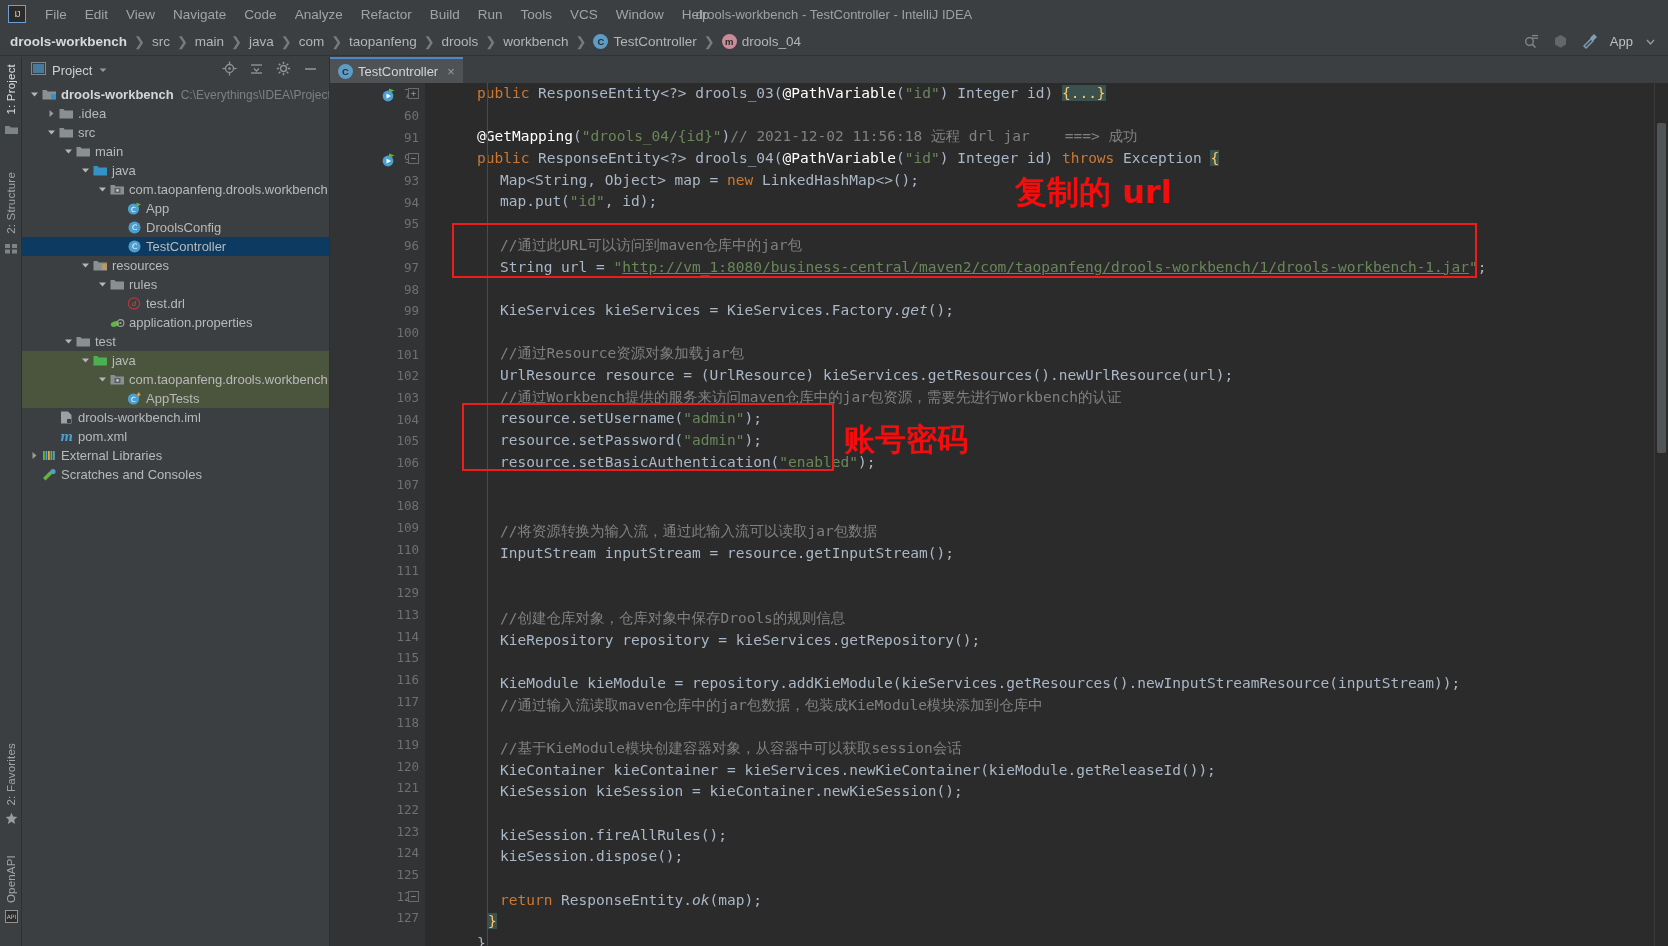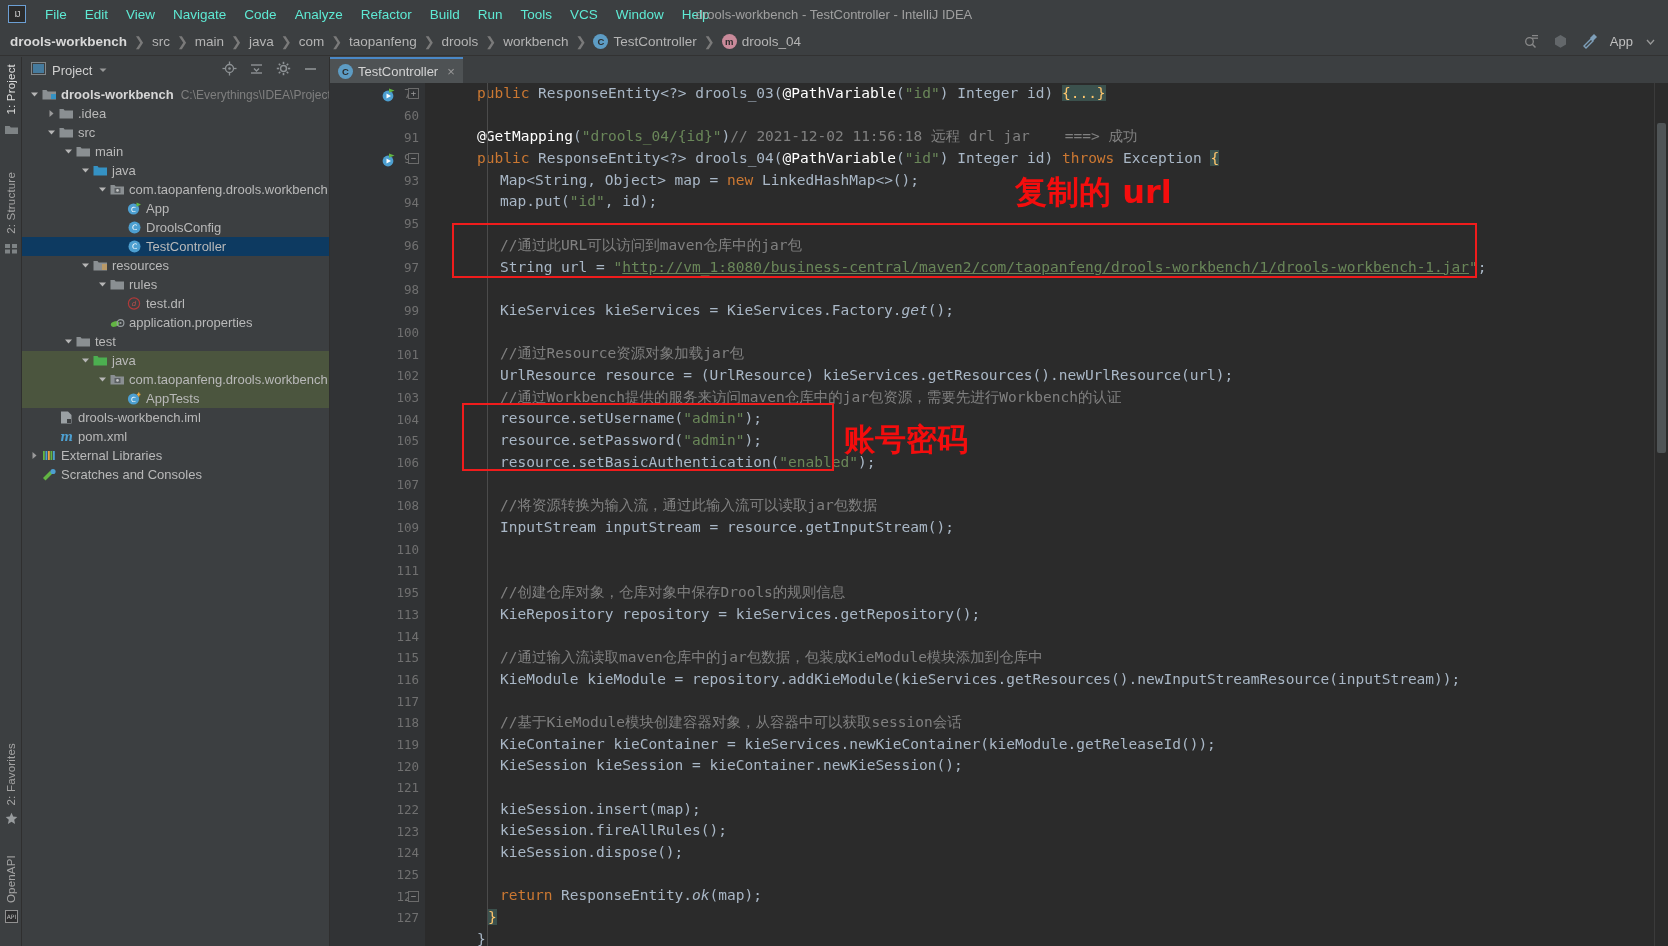--- a/index.html
+++ b/index.html
@@ -18,21 +18,21 @@
     padding-left: 8px; position: relative;
   }
   .ij-logo {
     width: 18px; height: 18px; border: 1px solid #6c9fd4;
     background: #2b2b2b; color: #d0d0d0; font-size: 9px;
     display: flex; align-items: center; justify-content: center;
     font-family: "Liberation Sans", sans-serif; letter-spacing: -1px;
     margin-right: 10px; flex: none;
   }
   .menu-item {
-    font-size: 13.5px; color: #5eead4; padding: 3px 9px;
+    font-size: 13.5px; color: #a3a3a3; padding: 3px 9px;
     white-space: nowrap; cursor: default;
   }
   .win-title {
     position: absolute; left: 0; right: 0; text-align: center;
     font-size: 13px; color: #a0a0a0; pointer-events: none;
   }
 
   
   .navbar {
     height: 28px; background: #3c3f41;
@@ -652,21 +652,21 @@
           <div class="gut-line">102</div>
           <div class="gut-line">103</div>
           <div class="gut-line">104</div>
           <div class="gut-line">105</div>
           <div class="gut-line">106</div>
           <div class="gut-line">107</div>
           <div class="gut-line">108</div>
           <div class="gut-line">109</div>
           <div class="gut-line">110</div>
           <div class="gut-line">111</div>
-          <div class="gut-line">195</div>
+          <div class="gut-line">129</div>
           <div class="gut-line">113</div>
           <div class="gut-line">114</div>
           <div class="gut-line">115</div>
           <div class="gut-line">116</div>
           <div class="gut-line">117</div>
           <div class="gut-line">118</div>
           <div class="gut-line">119</div>
           <div class="gut-line">120</div>
           <div class="gut-line">121</div>
           <div class="gut-line">122</div>
@@ -704,35 +704,34 @@
           <div class="cline" style="padding-left: 65px;">&nbsp;</div>
           <div class="cline" style="padding-left: 65px;">KieServices kieServices = KieServices.Factory.<span class="it">get</span>();</div>
           <div class="cline" style="padding-left: 65px;">&nbsp;</div>
           <div class="cline" style="padding-left: 65px;"><span class="cmt">//通过Resource资源对象加载jar包</span></div>
           <div class="cline" style="padding-left: 65px;">UrlResource resource = (UrlResource) kieServices.getResources().newUrlResource(url);</div>
           <div class="cline" style="padding-left: 65px;"><span class="cmt">//通过Workbench提供的服务来访问maven仓库中的jar包资源，需要先进行Workbench的认证</span></div>
           <div class="cline" style="padding-left: 65px;">resource.setUsername(<span class="str">"admin"</span>);</div>
           <div class="cline" style="padding-left: 65px;">resource.setPassword(<span class="str">"admin"</span>);</div>
           <div class="cline" style="padding-left: 65px;">resource.setBasicAuthentication(<span class="str">"enabled"</span>);</div>
           <div class="cline" style="padding-left: 65px;">&nbsp;</div>
-          <div class="cline" style="padding-left: 65px;"><span class="cmt">//将资源转换为输入流，通过此输入流可以读取jar包数据</span></div>
+          <div class="cline" style="padding-left: 65px; margin-top: 26px;"><span class="cmt">//将资源转换为输入流，通过此输入流可以读取jar包数据</span></div>
           <div class="cline" style="padding-left: 65px;">InputStream inputStream = resource.getInputStream();</div>
           <div class="cline" style="padding-left: 65px;">&nbsp;</div>
           <div class="cline" style="padding-left: 65px;">&nbsp;</div>
           <div class="cline" style="padding-left: 65px;"><span class="cmt">//创建仓库对象，仓库对象中保存Drools的规则信息</span></div>
           <div class="cline" style="padding-left: 65px;">KieRepository repository = kieServices.getRepository();</div>
           <div class="cline" style="padding-left: 65px;">&nbsp;</div>
+          <div class="cline" style="padding-left: 65px;">KieModule kieModule = repository.addKieModule(kieServices.getResources().newInputStreamResource(inputStream));</div>
           <div class="cline" style="padding-left: 65px;"><span class="cmt">//通过输入流读取maven仓库中的jar包数据，包装成KieModule模块添加到仓库中</span></div>
-          <div class="cline" style="padding-left: 65px;">KieModule kieModule = repository.addKieModule(kieServices.getResources().newInputStreamResource(inputStream));</div>
           <div class="cline" style="padding-left: 65px;">&nbsp;</div>
           <div class="cline" style="padding-left: 65px;"><span class="cmt">//基于KieModule模块创建容器对象，从容器中可以获取session会话</span></div>
           <div class="cline" style="padding-left: 65px;">KieContainer kieContainer = kieServices.newKieContainer(kieModule.getReleaseId());</div>
           <div class="cline" style="padding-left: 65px;">KieSession kieSession = kieContainer.newKieSession();</div>
           <div class="cline" style="padding-left: 65px;">&nbsp;</div>
-          <div class="cline" style="padding-left: 65px;">kieSession.insert(map);</div>
           <div class="cline" style="padding-left: 65px;">kieSession.fireAllRules();</div>
           <div class="cline" style="padding-left: 65px;">kieSession.dispose();</div>
           <div class="cline" style="padding-left: 65px;">&nbsp;</div>
           <div class="cline" style="padding-left: 65px;"><span class="kw">return</span> ResponseEntity.<span class="it">ok</span>(map);</div>
           <div class="cline" style="padding-left: 53px;"><span class="brace-hl">}</span></div>
           <div class="cline" style="padding-left: 42px;">}</div>
         </div>
       <div class="rightgut">
         <div class="scroll-thumb" style="top:40px; height:330px;"></div>
       </div>

